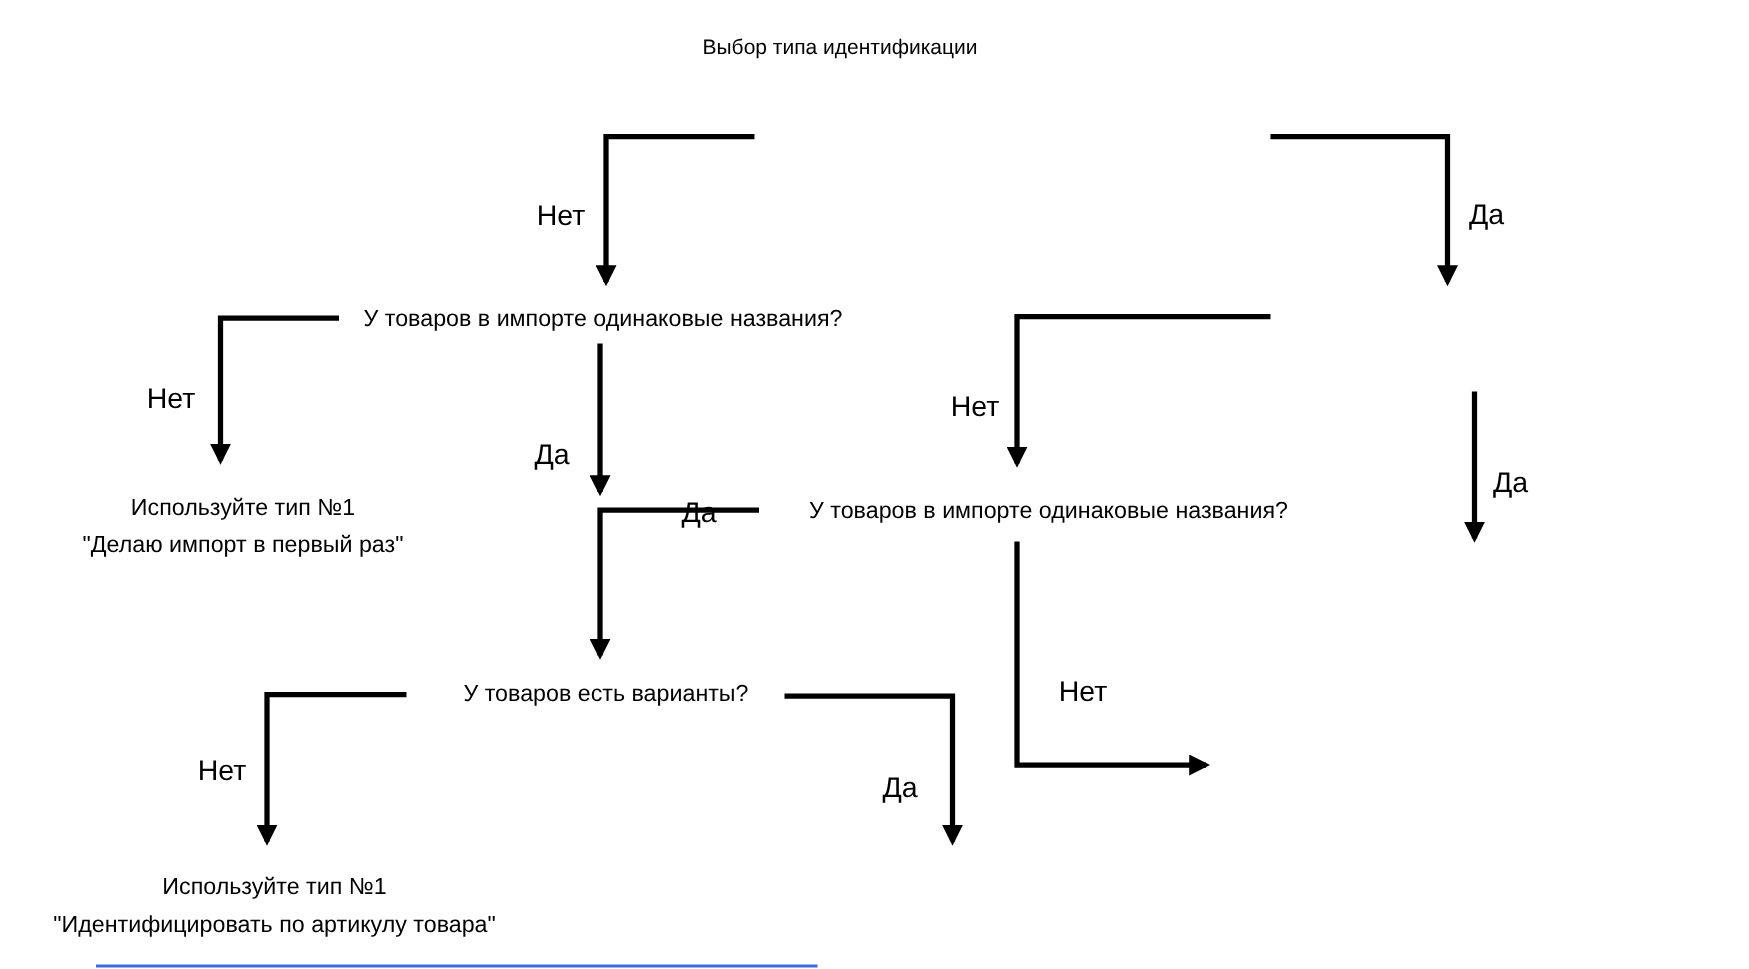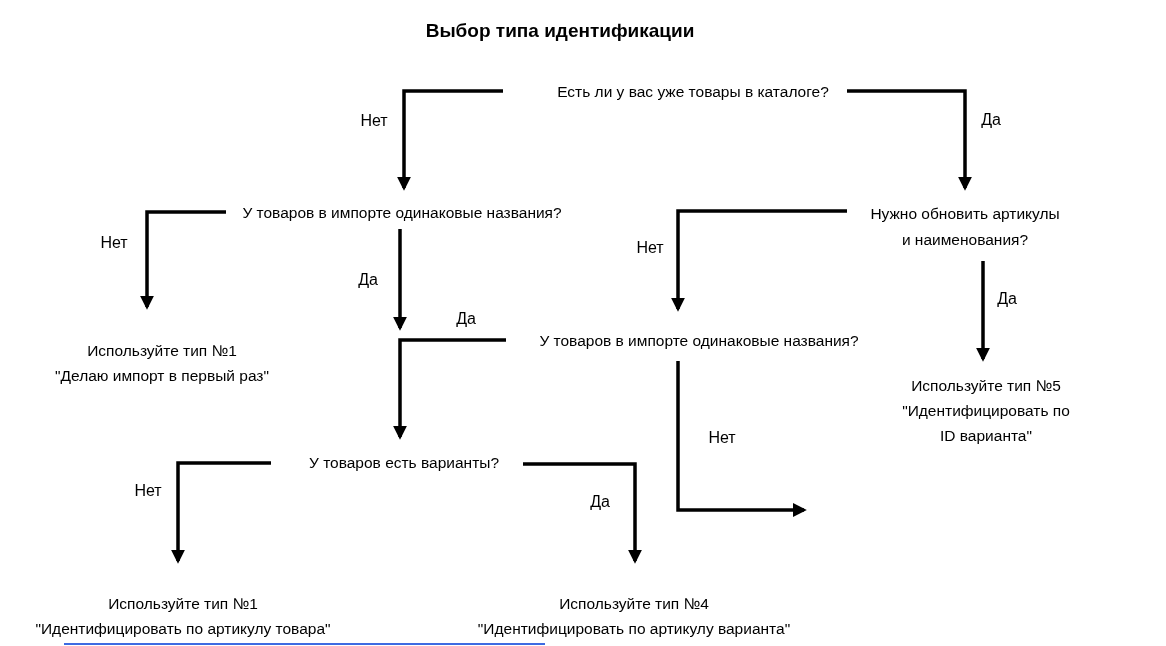--- a/index.html
+++ b/index.html
@@ -9,24 +9,24 @@
     position:relative; width:1166px; height:646px;
     background:var(--background); overflow:hidden;
   }
   #edges-svg { position:absolute; left:0; top:0; width:1166px; height:646px; }
   .edge { fill:none; stroke:var(--line); stroke-width:3.5px; }
   #arrowhead-path { fill:var(--line); }
   .node, .edge-label, .title {
     position:absolute; transform:translate(-50%,-50%);
     color:var(--text); text-align:center; white-space:pre-line;
   }
-  .title { font-size:19px; line-height:24px; white-space:nowrap;font-weight:bold; }
+  .title { font-size:14px; line-height:24px; white-space:nowrap; }
   .node { font-size:15.5px; line-height:26px; }
-  .result { line-height:25px;margin-top:12px; }
-  .edge-label { font-size:16px; line-height:18px; white-space:nowrap; }
+  .result { line-height:25px; }
+  .edge-label { font-size:19px; line-height:18px; white-space:nowrap;margin-top:24px; }
   .accent-line { position:absolute; height:2px; background:var(--accent); }
 </style>
 </head>
 <body>
 
 <div id="canvas">
 
   <svg id="edges-svg">
     <defs>
       <marker id="arrowhead" viewBox="0 0 10 10" refX="8" refY="5" markerWidth="4" markerHeight="4" orient="auto-start-reverse">
@@ -40,35 +40,28 @@
     <polyline class="edge" points="847,211 678,211 678,309" marker-end="url(#arrowhead)"></polyline>
     <polyline class="edge" points="983,261 983,359" marker-end="url(#arrowhead)"></polyline>
     <polyline class="edge" points="506,340 400,340 400,437" marker-end="url(#arrowhead)"></polyline>
     <polyline class="edge" points="678,361 678,510 804,510" marker-end="url(#arrowhead)"></polyline>
     <polyline class="edge" points="271,463 178,463 178,561" marker-end="url(#arrowhead)"></polyline>
     <polyline class="edge" points="523,464 635,464 635,561" marker-end="url(#arrowhead)"></polyline>
   </svg>
 
   <div class="title" style="left:560px; top:31px">Выбор типа идентификации</div>
 
-  <div class="node" style="left:693px; top:92px">Есть ли у вас уже товары в каталоге?</div>
   <div class="node" style="left:402px; top:213px">У товаров в импорте одинаковые названия?</div>
-  <div class="node" style="left:965px; top:227px">Нужно обновить артикулы
-и наименования?</div>
   <div class="node" style="left:699px; top:341px">У товаров в импорте одинаковые названия?</div>
   <div class="node" style="left:404px; top:463px">У товаров есть варианты?</div>
 
   <div class="node result" style="left:162px; top:351px">Используйте тип №1
 "Делаю импорт в первый раз"</div>
   <div class="node result" style="left:183px; top:604px">Используйте тип №1
 "Идентифицировать по артикулу товара"</div>
-  <div class="node result" style="left:634px; top:604px">Используйте тип №4
-"Идентифицировать по артикулу варианта"</div>
-  <div class="node result" style="left:986px; top:398px">Используйте тип №5
-"Идентифицировать по ID варианта"</div>
 
   <div class="edge-label" style="left:374px; top:121px">Нет</div>
   <div class="edge-label" style="left:991px; top:120px">Да</div>
   <div class="edge-label" style="left:114px; top:243px">Нет</div>
   <div class="edge-label" style="left:368px; top:280px">Да</div>
   <div class="edge-label" style="left:650px; top:248px">Нет</div>
   <div class="edge-label" style="left:1007px; top:299px">Да</div>
   <div class="edge-label" style="left:466px; top:319px">Да</div>
   <div class="edge-label" style="left:722px; top:438px">Нет</div>
   <div class="edge-label" style="left:148px; top:491px">Нет</div>

